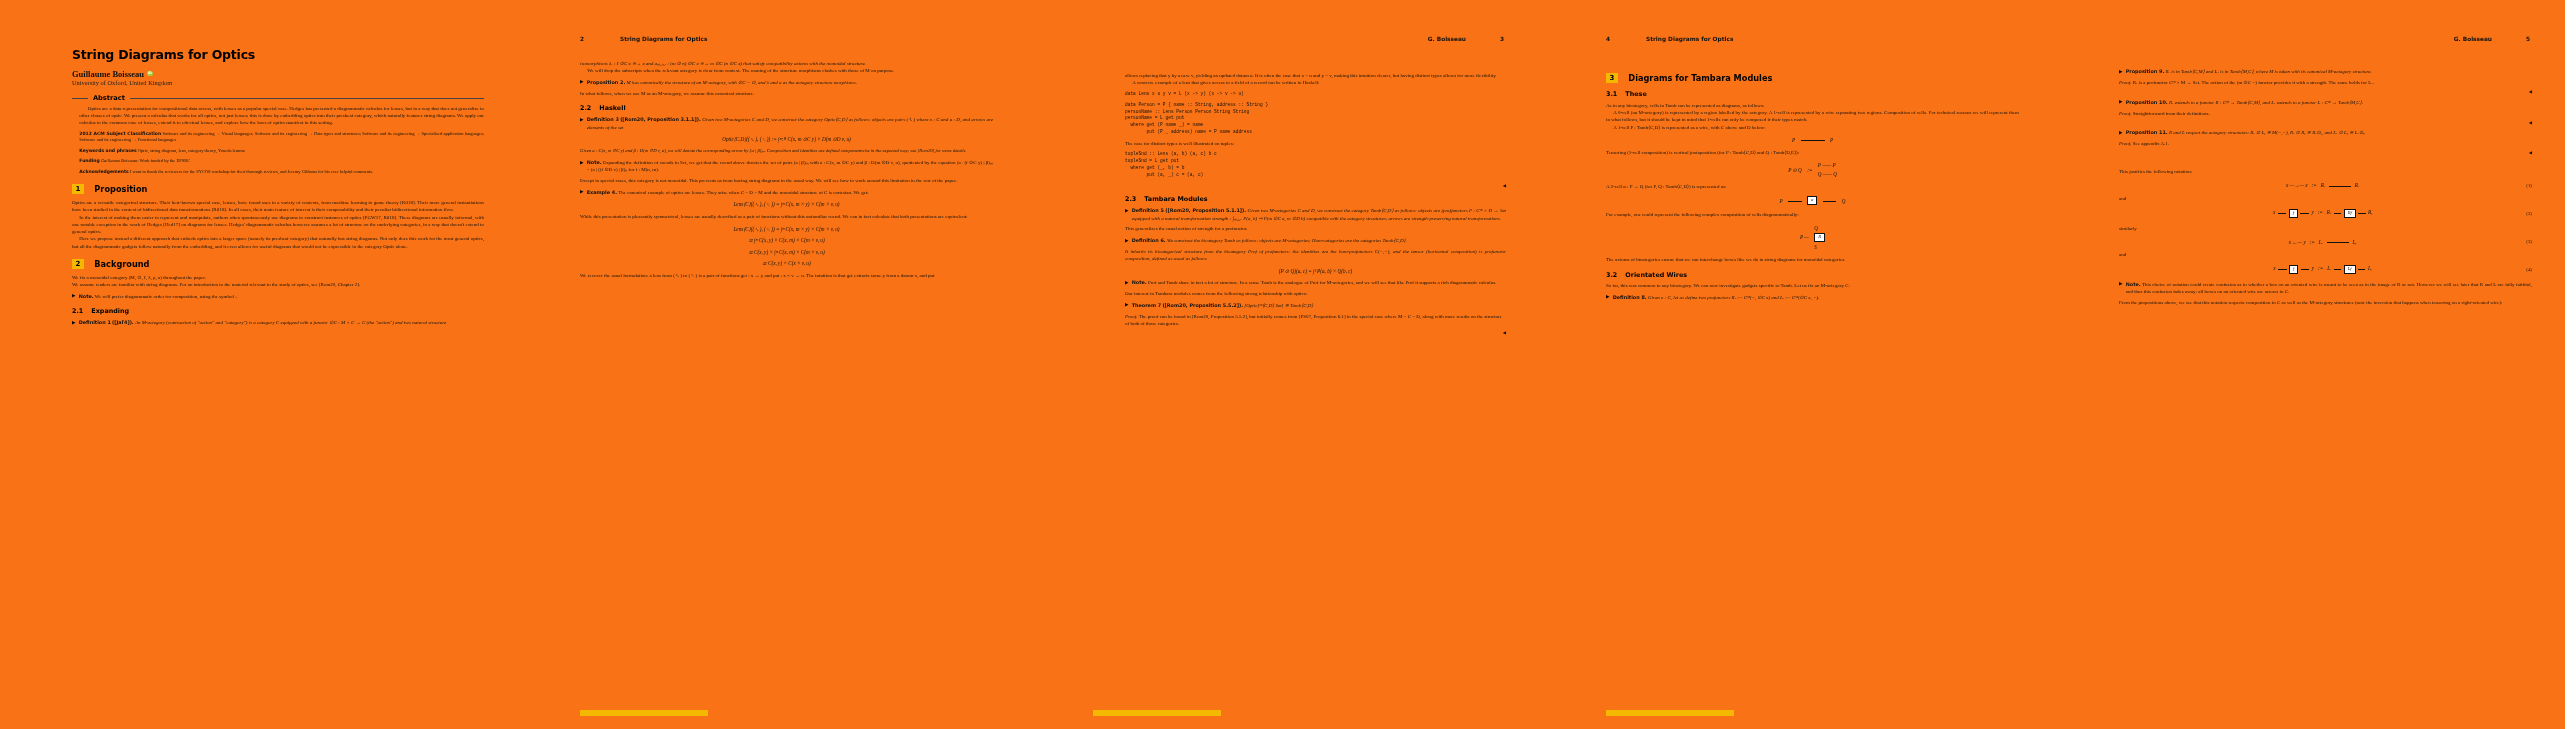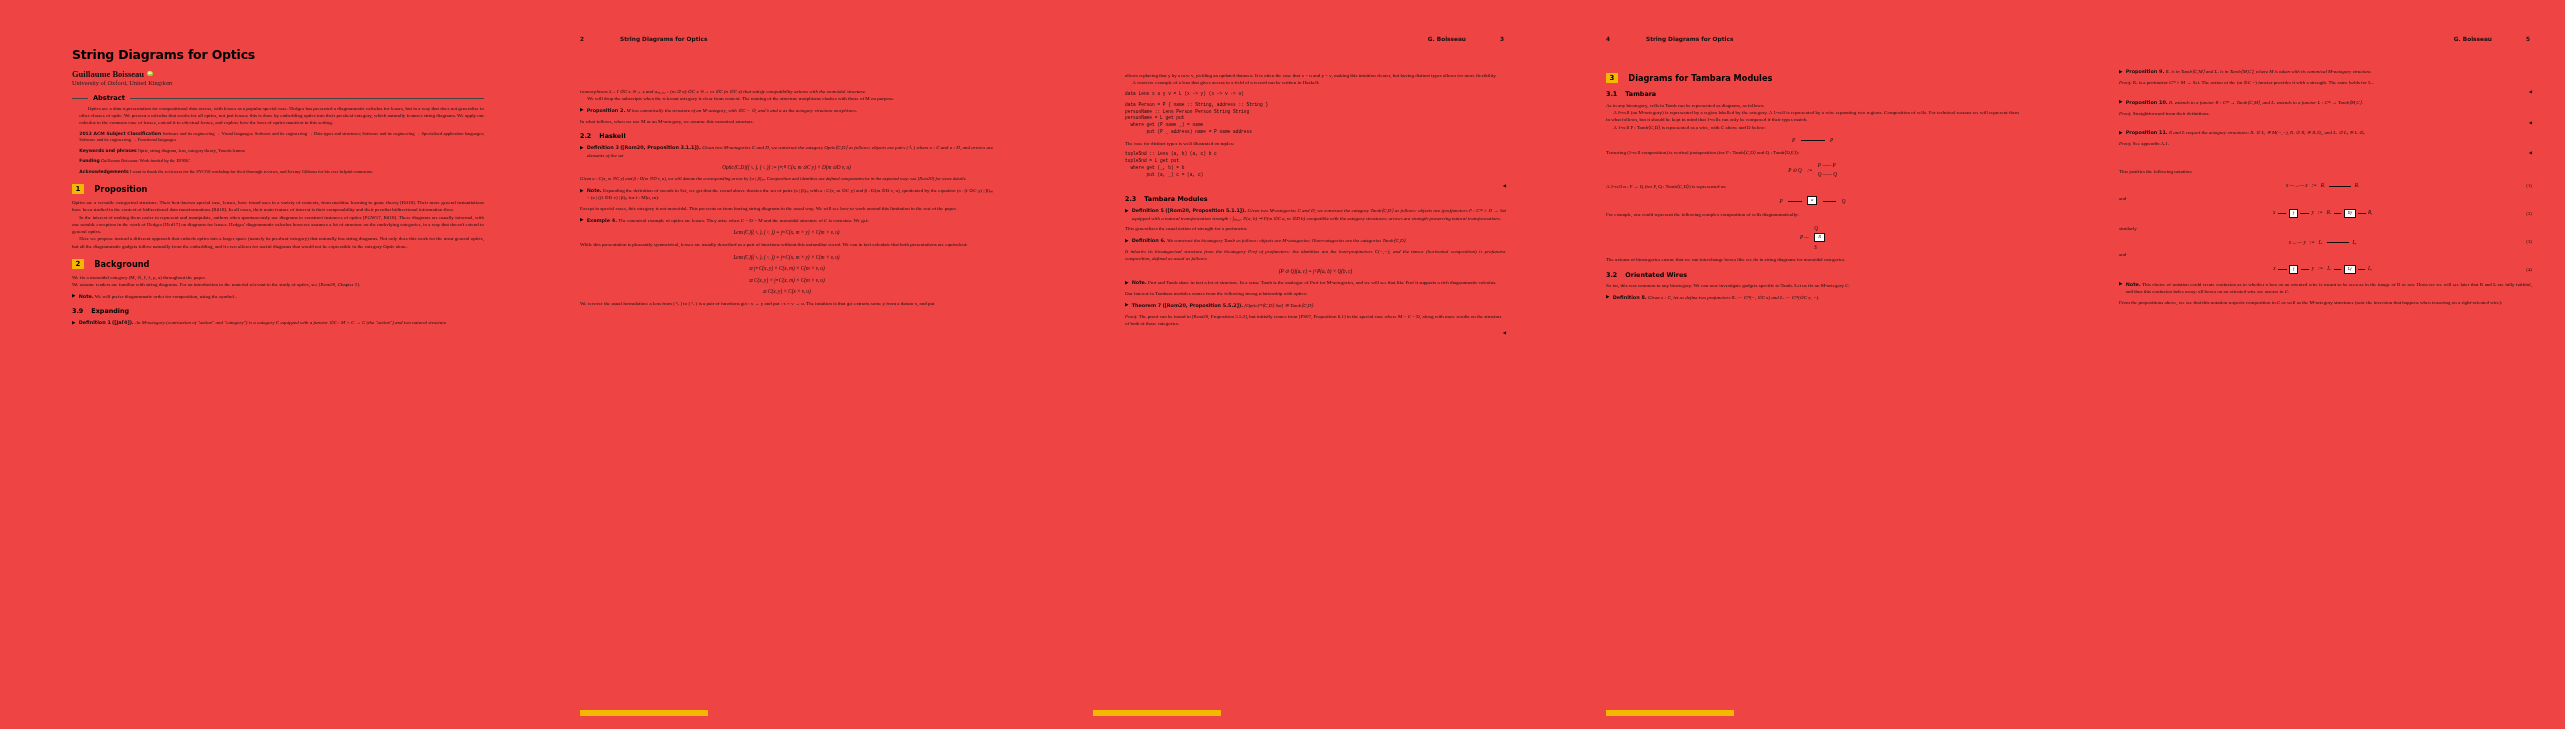--- a/index.html
+++ b/index.html
@@ -27,21 +27,21 @@
     transform-origin: center center;
     font-family: "Liberation Serif", serif;
     font-size: 10.3px;
     color: #1a1a1a;
     letter-spacing: 0.2px;
     white-space: nowrap;
     text-align: center;
   }
   .page {
     position: relative;
-    background: #ef4444;
+    background: #f97316;
     height: 729px;
     flex: 0 0 auto;
     padding: 0;
     overflow: hidden;
   }
   .page-1 { width: 513px; }
   .page-n { width: 513px; }
 
   .content {
     position: absolute;
@@ -348,38 +348,38 @@
       </div>
       <p class="body noind">We fix a monoidal category (M, ⊙, I, λ, ρ, a) throughout the paper.</p>
       <p class="body noind">We assume readers are familiar with string diagrams. For an introduction to the material relevant to the study of optics, see [Rom20, Chapter 2].</p>
       <div class="thm">
         <span class="marker">▶</span>
         <span class="tname">Note.</span>
         <span>We will prefer diagrammatic order for composition, using the symbol ⨾.</span>
       </div>
 
       <div class="subsec">
-        <span>3.9</span>
+        <span>2.1</span>
         <span>Expanding</span>
       </div>
       <div class="thm">
         <span class="marker">▶</span>
         <span class="tname">Definition 1</span>
         <span class="tname">([Jaľ4]).</span>
         <span class="tital">An M-actegory (contraction of "action" and "category") is a category C equipped with a functor ⊙C : M × C → C (the "action") and two natural structure</span>
       </div>
     </div>
   </div>
 
   <div class="page page-n">
     <div class="runhead">
       <span class="folio">2</span>
       <span>String Diagrams for Optics</span>
     </div>
-    <div class="content" style="top:88px;">
+    <div class="content" style="top:60px;">
       <p class="body noind" style="font-style:italic;">isomorphisms λₓ : I ⊙C x ≃→ x and aₘ,ₙ,ₓ : (m ⊙ n) ⊙C x ≃→ m ⊙C (n ⊙C x) that satisfy compatibility axioms with the monoidal structure.</p>
       <p class="body">We will drop the subscripts when the relevant actegory is clear from context. The naming of the structure morphisms clashes with those of M on purpose.</p>
       <div class="thm">
         <span class="marker">▶</span>
         <span class="tname">Proposition 2.</span>
         <span class="tital">M has canonically the structure of an M-actegory, with ⊙C = ⊙, and λ and a as the actegory structure morphisms.</span>
       </div>
       <p class="body noind">In what follows, when we use M as an M-actegory, we assume this canonical structure.</p>
 
       <div class="subsec">
@@ -481,21 +481,21 @@
       <span class="folio">4</span>
       <span>String Diagrams for Optics</span>
     </div>
     <div class="content" style="top:64px;">
       <div class="sec">
         <span class="num">3</span>
         <span class="txt">Diagrams for Tambara Modules</span>
       </div>
       <div class="subsec">
         <span>3.1</span>
-        <span>Tambara</span>
+        <span>These</span>
       </div>
       <p class="body noind">As in any bicategory, cells in Tamb can be represented as diagrams, as follows:</p>
       <p class="body">A 0-cell (an M-actegory) is represented by a region labelled by the actegory. A 1-cell is represented by a wire separating two regions. Composition of cells. For technical reasons we will represent them in what follows, but it should be kept in mind that 1-cells can only be composed if their types match.</p>
       <p class="body">A 1-cell P : Tamb⟨C,D⟩ is represented as a wire, with C above and D below:</p>
 
       <div class="diag">
         <span>P</span>
         <span class="wire" style="width:24px;"></span>
         <span>P</span>
       </div>

